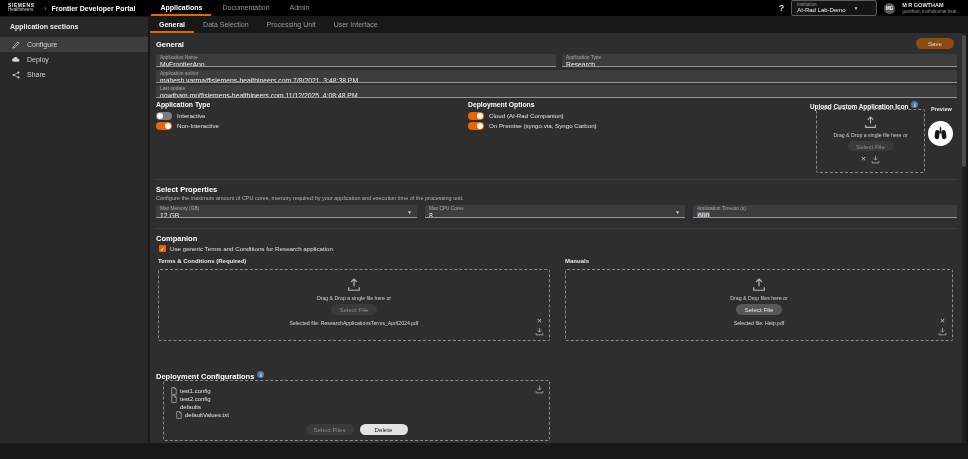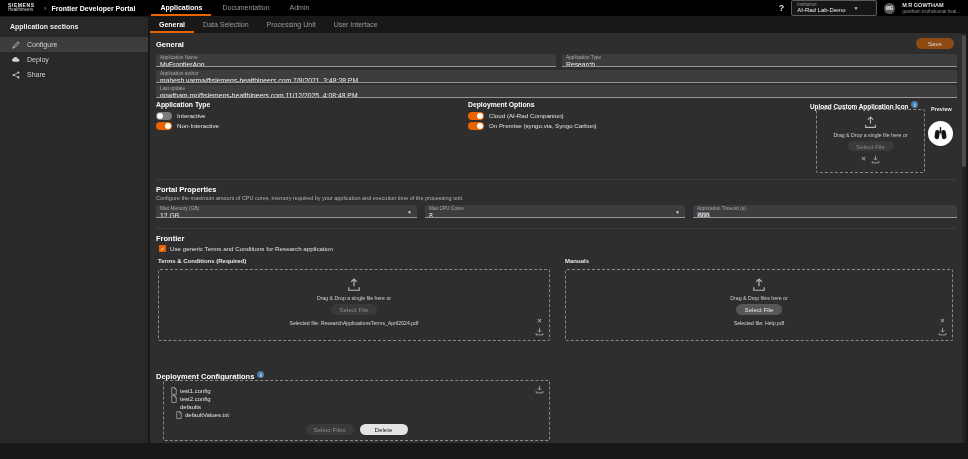--- a/index.html
+++ b/index.html
@@ -245,40 +245,40 @@
     <div class="preview-circ" style="left:778px; top:88px;">
       <svg width="17" height="17" viewBox="0 0 24 24">
         <rect x="4" y="7" width="6.5" height="13" rx="3.2" transform="rotate(8 7.2 13.5)" fill="#141414"></rect>
         <rect x="13.5" y="7" width="6.5" height="13" rx="3.2" transform="rotate(-8 16.8 13.5)" fill="#141414"></rect>
         <rect x="11" y="3" width="2" height="9" fill="#141414"></rect>
       </svg>
     </div>
 
     <div class="divider" style="top:146px;"></div>
 
-    <div class="abs h1" style="left:6px; top:152px;">Portal Properties</div>
+    <div class="abs h1" style="left:6px; top:152px;">Select Properties</div>
     <div class="abs subtxt" style="left:6px; top:162px;">Configure the maximum amount of CPU cores, memory required by your application and execution time of the processing unit.</div>
     <div class="field" style="left:6px; top:172px; width:261px;">
       <span class="flbl">Max Memory (GB)</span>
       <span class="fval">12 GB</span>
       <span class="fcaret">▼</span>
     </div>
     <div class="field" style="left:275px; top:172px; width:260px;">
       <span class="flbl">Max CPU Cores</span>
       <span class="fval">8</span>
       <span class="fcaret">▼</span>
     </div>
     <div class="field" style="left:543px; top:172px; width:264px;">
       <span class="flbl">Application Timeout (s)</span>
       <span class="fval"><span class="selhl">600</span></span>
     </div>
 
     <div class="divider" style="top:195px;"></div>
 
-    <div class="abs h1" style="left:6px; top:201px;">Frontier</div>
+    <div class="abs h1" style="left:6px; top:201px;">Companion</div>
     <div class="cbrow" style="left:9px; top:212px;">
       <span class="cbox">✓</span>
       <span class="cblabel">Use generic Terms and Conditions for Research application</span>
     </div>
 
     <div class="abs" style="left:8px; top:225px; font-size:6px; font-weight:bold; color:#e8e8e8;">Terms &amp; Conditions (Required)</div>
     <div class="abs" style="left:415px; top:225px; font-size:6px; font-weight:bold; color:#e8e8e8;">Manuals</div>
 
     <div class="zone" style="left:8px; top:236px; width:392px; height:72px;">
       <div class="zone-inner" style="top:8px;">

